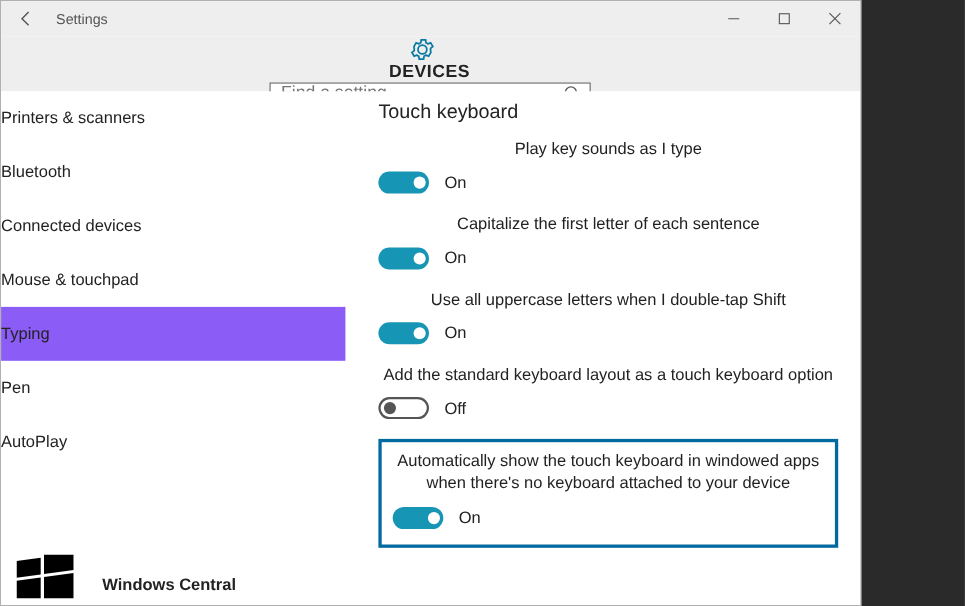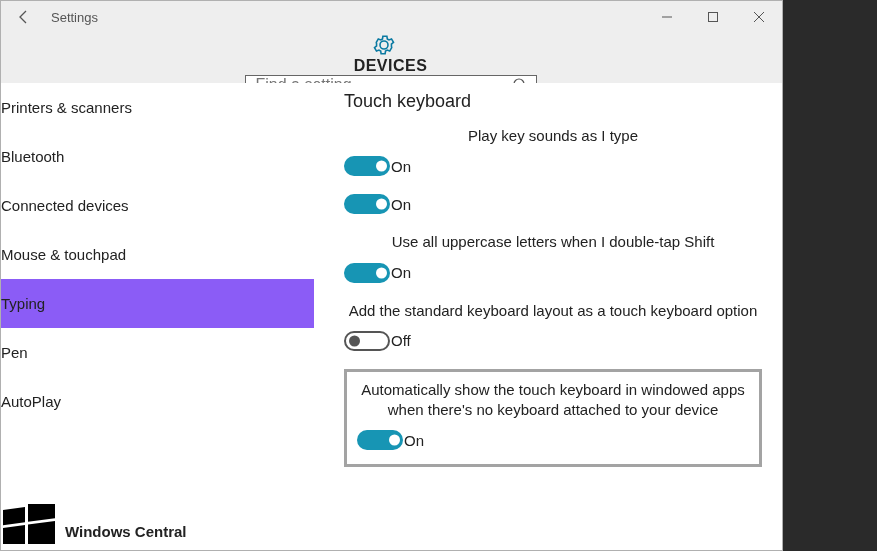--- a/index.html
+++ b/index.html
@@ -127,21 +127,21 @@
     font-size: 15px;
     color: #222;
     margin-bottom: 10px;
     line-height: 1.35;
     max-width: 480px;
     text-align: center;
   }
   .toggle-row {
     display: flex;
     align-items: center;
-    gap: 1px;
+    gap: 14px;
   }
   .toggle {
     width: 46px;
     height: 20px;
     border-radius: 10px;
     position: relative;
   }
   .toggle.on {
     background: #1795b4;
   }
@@ -168,33 +168,33 @@
     width: 11px; height: 11px;
     background: #555;
     border-radius: 50%;
   }
   .toggle-state {
     font-size: 15px;
     color: #222;
   }
 
   .highlight-box {
-    border: 3px solid #a3a3a3;
+    border: 3px solid #0369a1;
     padding: 8px 10px 10px 10px;
     margin-top: 4px;
   }
 
   
   .watermark {
     position: absolute;
-    left: 0;
+    left: 12px;
     bottom: 0;
     display: flex;
     align-items: flex-end;
-    gap: 10px;
+    gap: 26px;
     padding: 0 0 6px 2px;
   }
   .watermark svg { display: block; }
   .watermark-text {
     font-weight: 700;
     font-size: 15px;
     color: #222;
     padding-bottom: 4px;
   }
 </style>
@@ -289,20 +289,21 @@
 
       <div class="setting">
         <div class="label">Play key sounds as I type</div>
         <div class="toggle-row">
           <div class="toggle on"></div>
           <span class="toggle-state">On</span>
         </div>
       </div>
 
       <div class="setting">
+        <div class="label">Capitalize the first letter of each sentence</div>
         <div class="toggle-row">
           <div class="toggle on"></div>
           <span class="toggle-state">On</span>
         </div>
       </div>
 
       <div class="setting">
         <div class="label">Use all uppercase letters when I double-tap Shift</div>
         <div class="toggle-row">
           <div class="toggle on"></div>

